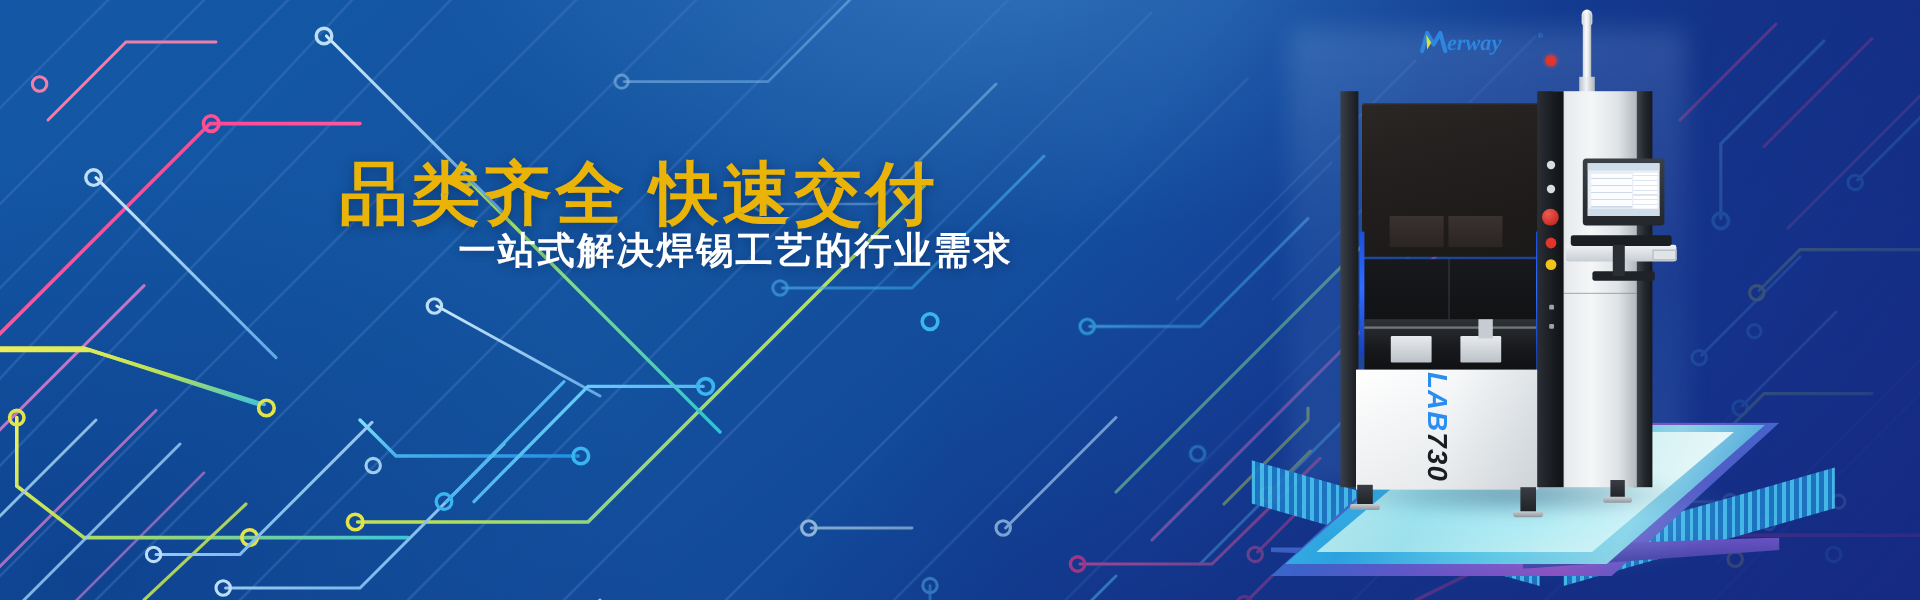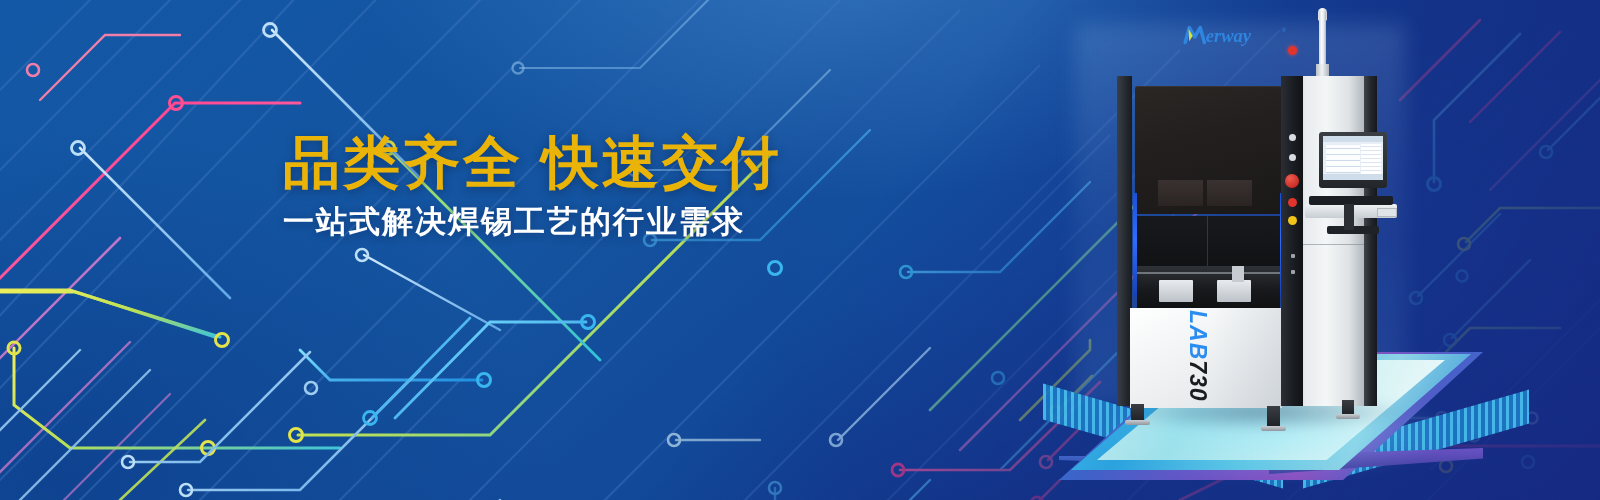--- a/index.html
+++ b/index.html
@@ -28,23 +28,24 @@
     filter:blur(10px);
   }
   
   #headline-block{position:absolute;left:283px;top:132px;width:660px;}
   #headline{
     font-size:57px;line-height:1.06;font-weight:700;color:#eab308;
     letter-spacing:3px;white-space:nowrap;
     text-shadow:0 2px 10px rgba(3,28,70,.45);
   }
   #subhead{
-    margin-top:13px;font-size:31px;line-height:1.1;font-weight:700;color:#ffffff;
+    font-size:31px;line-height:1.1;font-weight:700;color:#ffffff;
     letter-spacing:2px;white-space:nowrap;
     text-shadow:0 2px 8px rgba(3,28,70,.40);
+    text-align:center;
   }
   
   #machine{position:absolute;left:1095px;top:8px;width:330px;height:440px;}
   .mpart{position:absolute;}
   #tower-rod{left:224px;top:2px;width:7px;height:62px;border-radius:4px;
     background:linear-gradient(90deg,#cfd5da,#fbfcfd 38%,#e3e7eb 70%,#aeb5bb);}
   #tower-cap{left:223px;top:0px;width:9px;height:13px;border-radius:5px 5px 2px 2px;
     background:linear-gradient(90deg,#d8dde1,#ffffff 45%,#c8cfd5);}
   #tower-base{left:221px;top:56px;width:13px;height:14px;
     background:linear-gradient(90deg,#b9c0c6,#f0f3f5 45%,#aeb5bc);}

